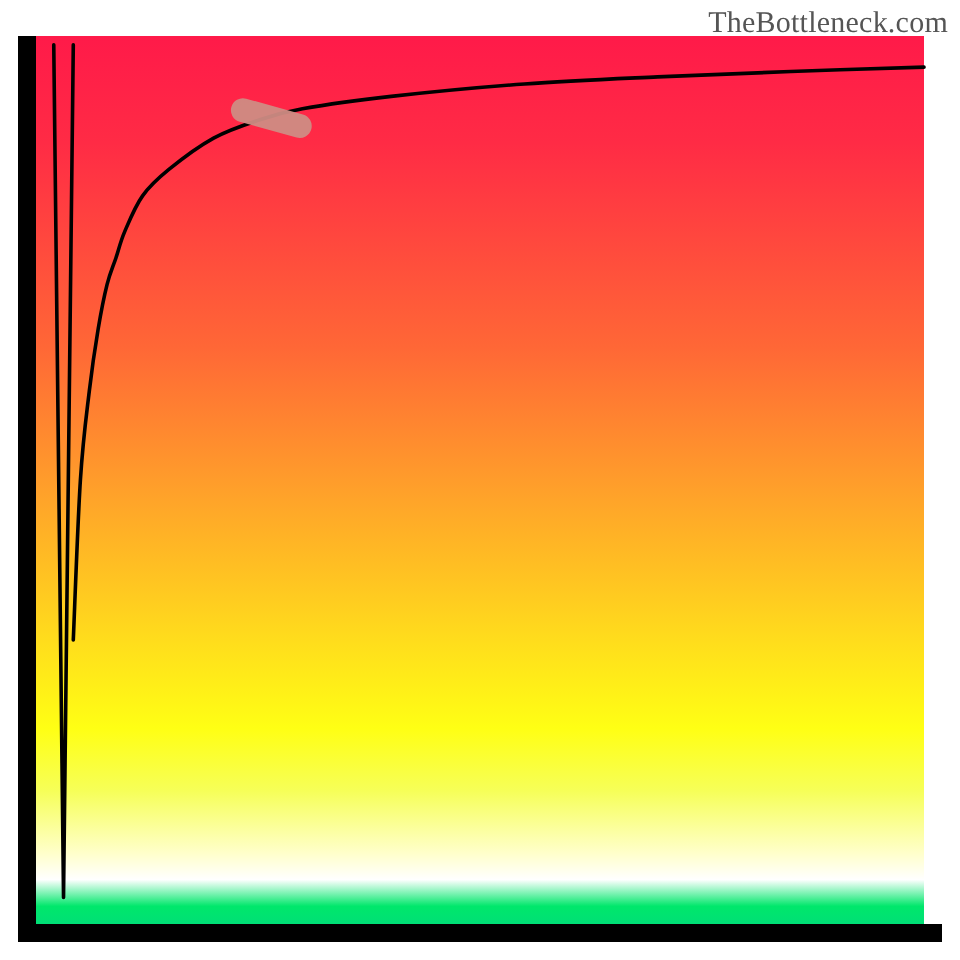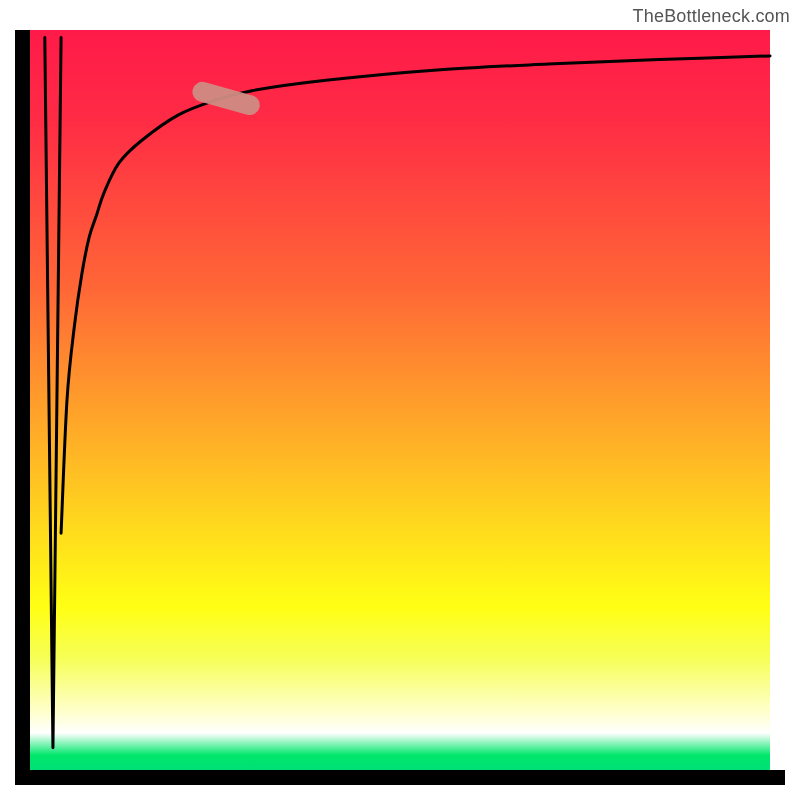--- a/index.html
+++ b/index.html
@@ -57,22 +57,22 @@
   .axis-bottom {
     top: 770px;
     left: 15px;
     width: 770px;
     height: 15px;
   }
   .watermark {
     position: absolute;
     top: 6px;
     right: 10px;
-    font-family: Liberation Sans, sans-serif;
-    font-size: 18px;
+    font-family: Liberation Serif, serif;
+    font-size: 25px;
     color: #555;
     letter-spacing: 0.2px;
   }
 </style>
 </head>
 <body>
 
 <div class="chart-container">
 
   <div class="plot-area"></div>

